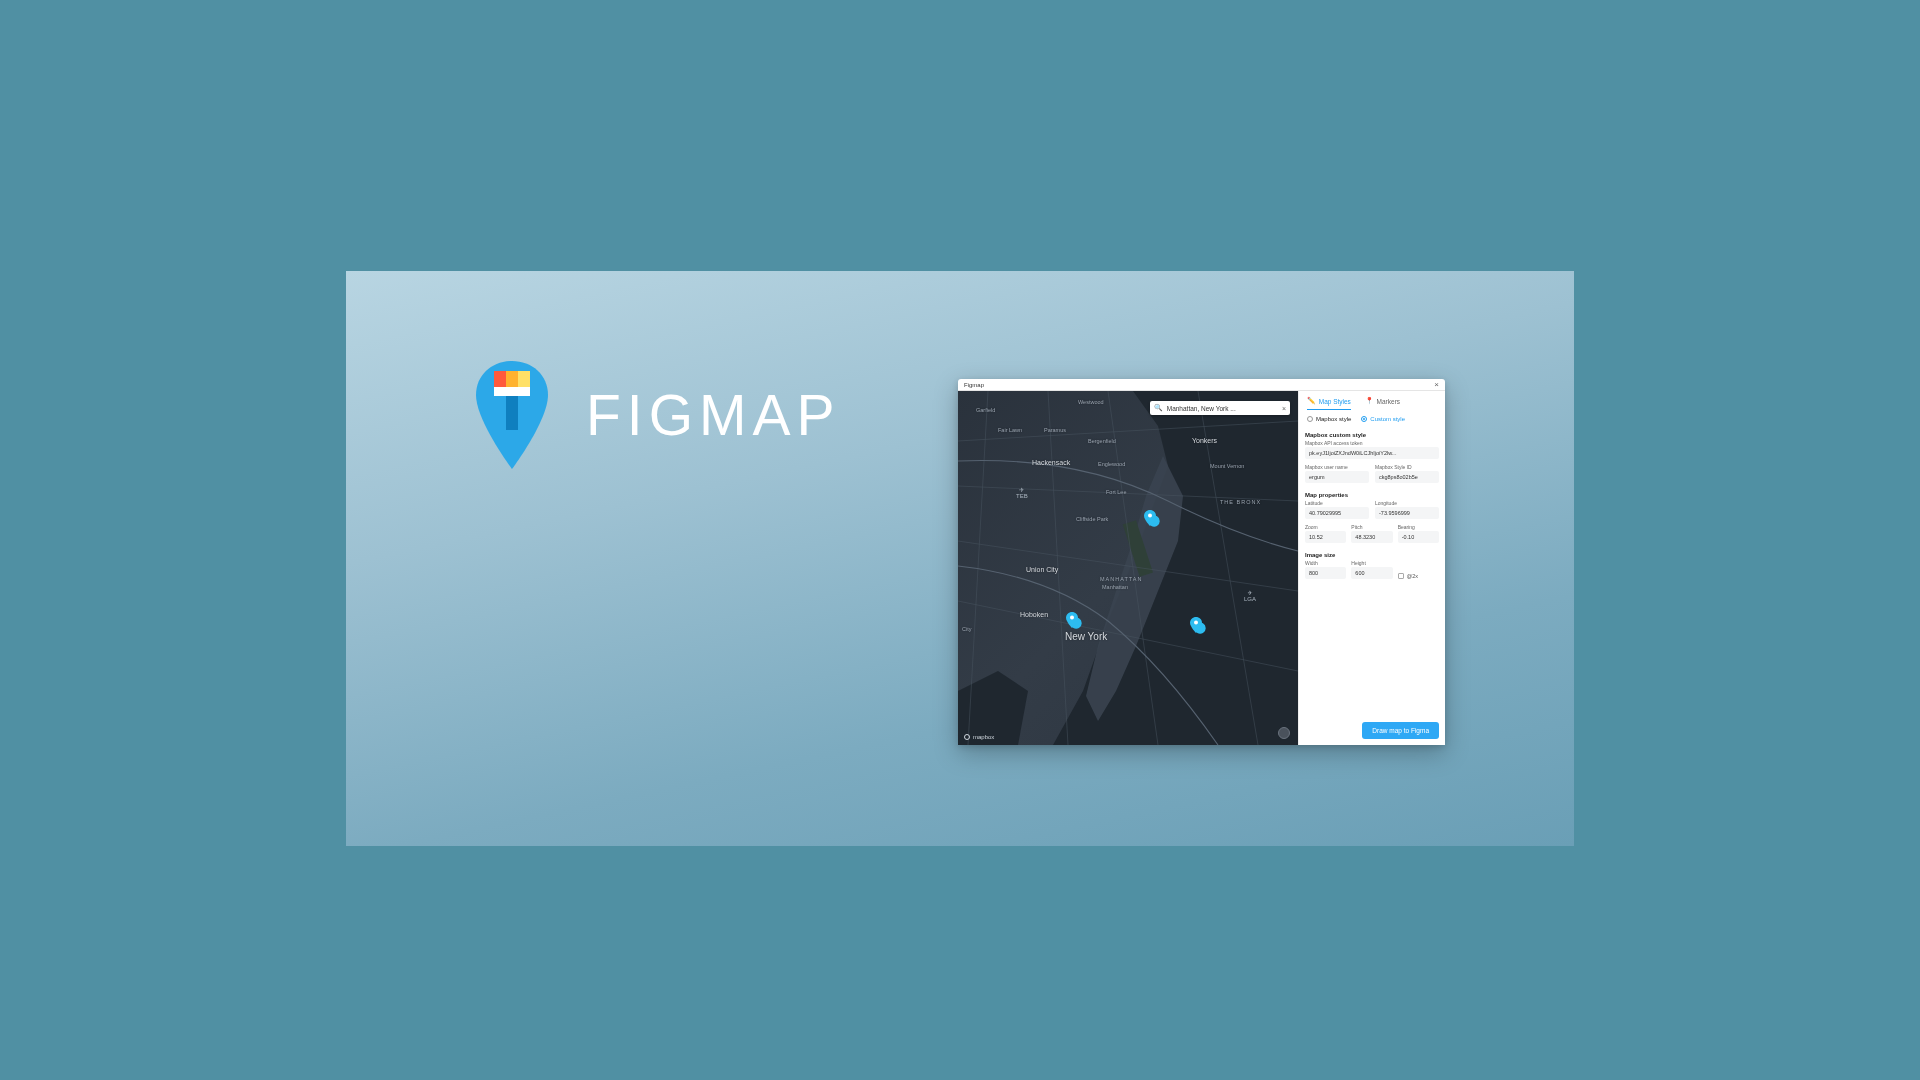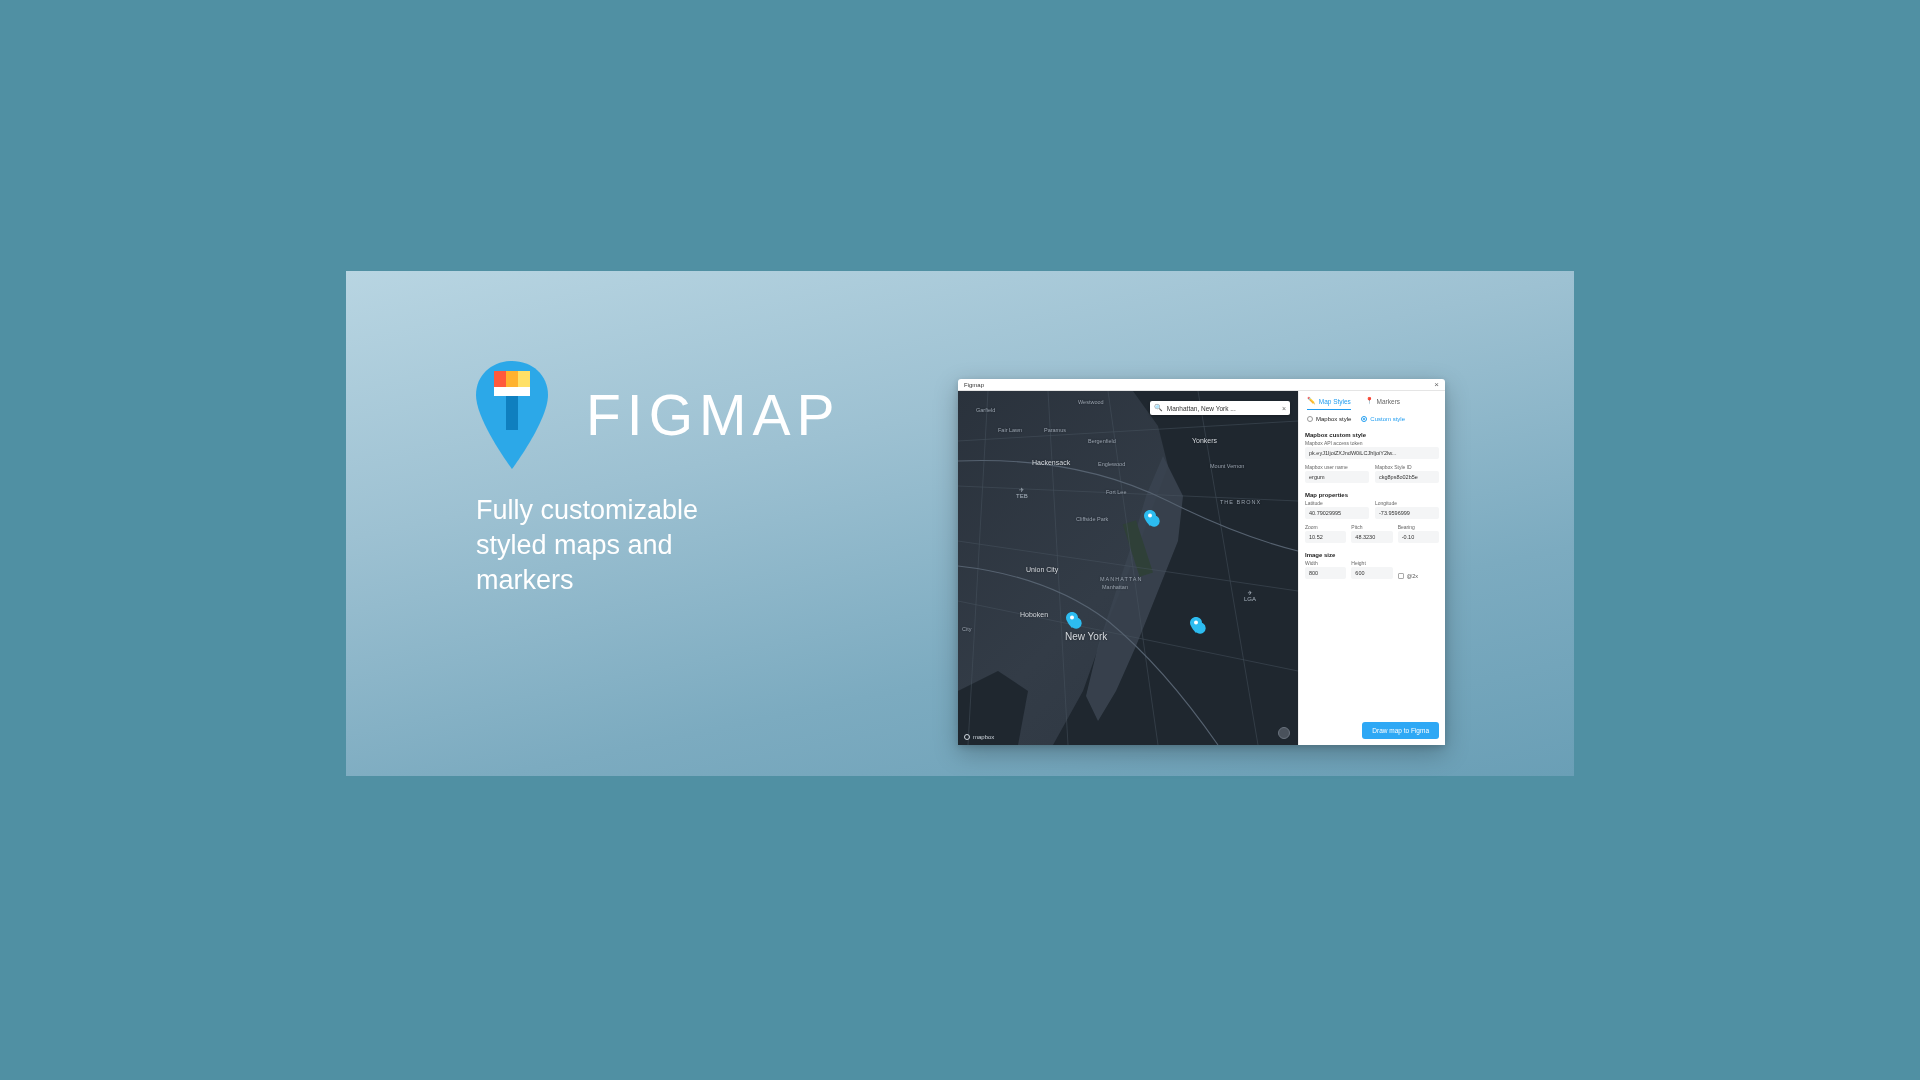--- a/index.html
+++ b/index.html
@@ -8,21 +8,21 @@
   background: #5090a3;
   font-family: -apple-system, BlinkMacSystemFont, "Segoe UI", Helvetica, Arial, sans-serif;
   display: flex;
   align-items: flex-start;
   justify-content: center;
 }
 .banner {
   position: relative;
   top: 271px;
   width: 1228px;
-  height: 505px;
+  height: 575px;
   background: linear-gradient(168deg, #b8d5e2 0%, #9dc1d2 35%, #7cabc0 70%, #6a9fb6 100%);
   display: flex;
   align-items: flex-start;
   padding: 90px 55px 0 130px;
 }
 .left {
   flex: 0 0 430px;
   padding-top: 0;
 }
 .logo-row { display: flex; align-items: center; gap: 38px; }
@@ -168,21 +168,20 @@
           <path d="M36 0 C16 0 0 14 0 34 C0 60 36 108 36 108 C36 108 72 60 72 34 C72 14 56 0 36 0 Z" fill="#2ca8e8"></path>
           <rect x="18" y="10" width="12" height="16" fill="#ff5a3c"></rect>
           <rect x="30" y="10" width="12" height="16" fill="#ffb22e"></rect>
           <rect x="42" y="10" width="12" height="16" fill="#ffe066"></rect>
           <rect x="18" y="26" width="36" height="9" fill="#ffffff"></rect>
           <rect x="30" y="35" width="12" height="34" fill="#0f7fbf"></rect>
         </svg>
       </div>
       <div class="logo-text">FIGMAP</div>
     </div>
-    <div class="tagline">Fully customizable styled maps and markers</div>
   </div>
 
   <div class="plugin">
     <div class="plugin-header">
       <span class="plugin-title">Figmap</span>
       <span class="close-icon">×</span>
     </div>
 
     <div class="plugin-body">
 

